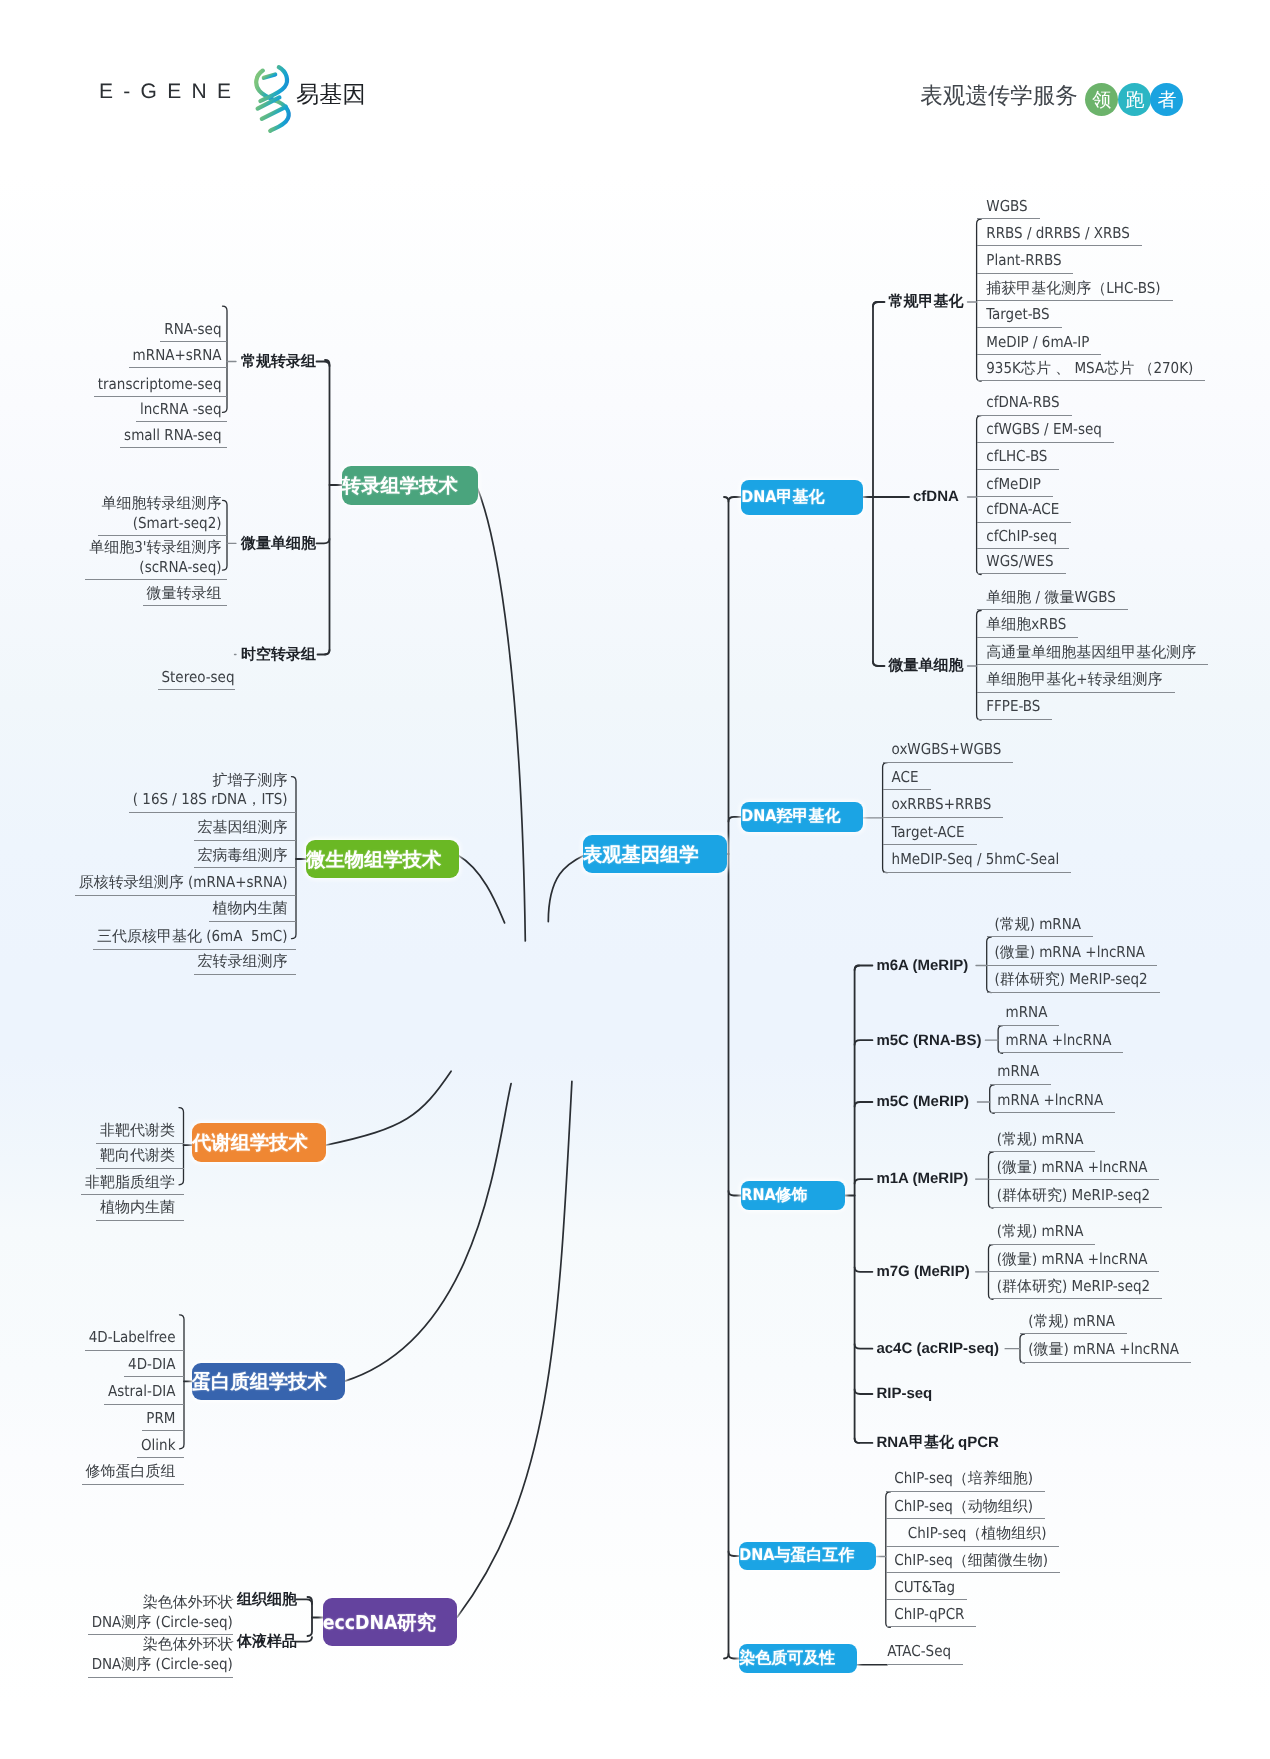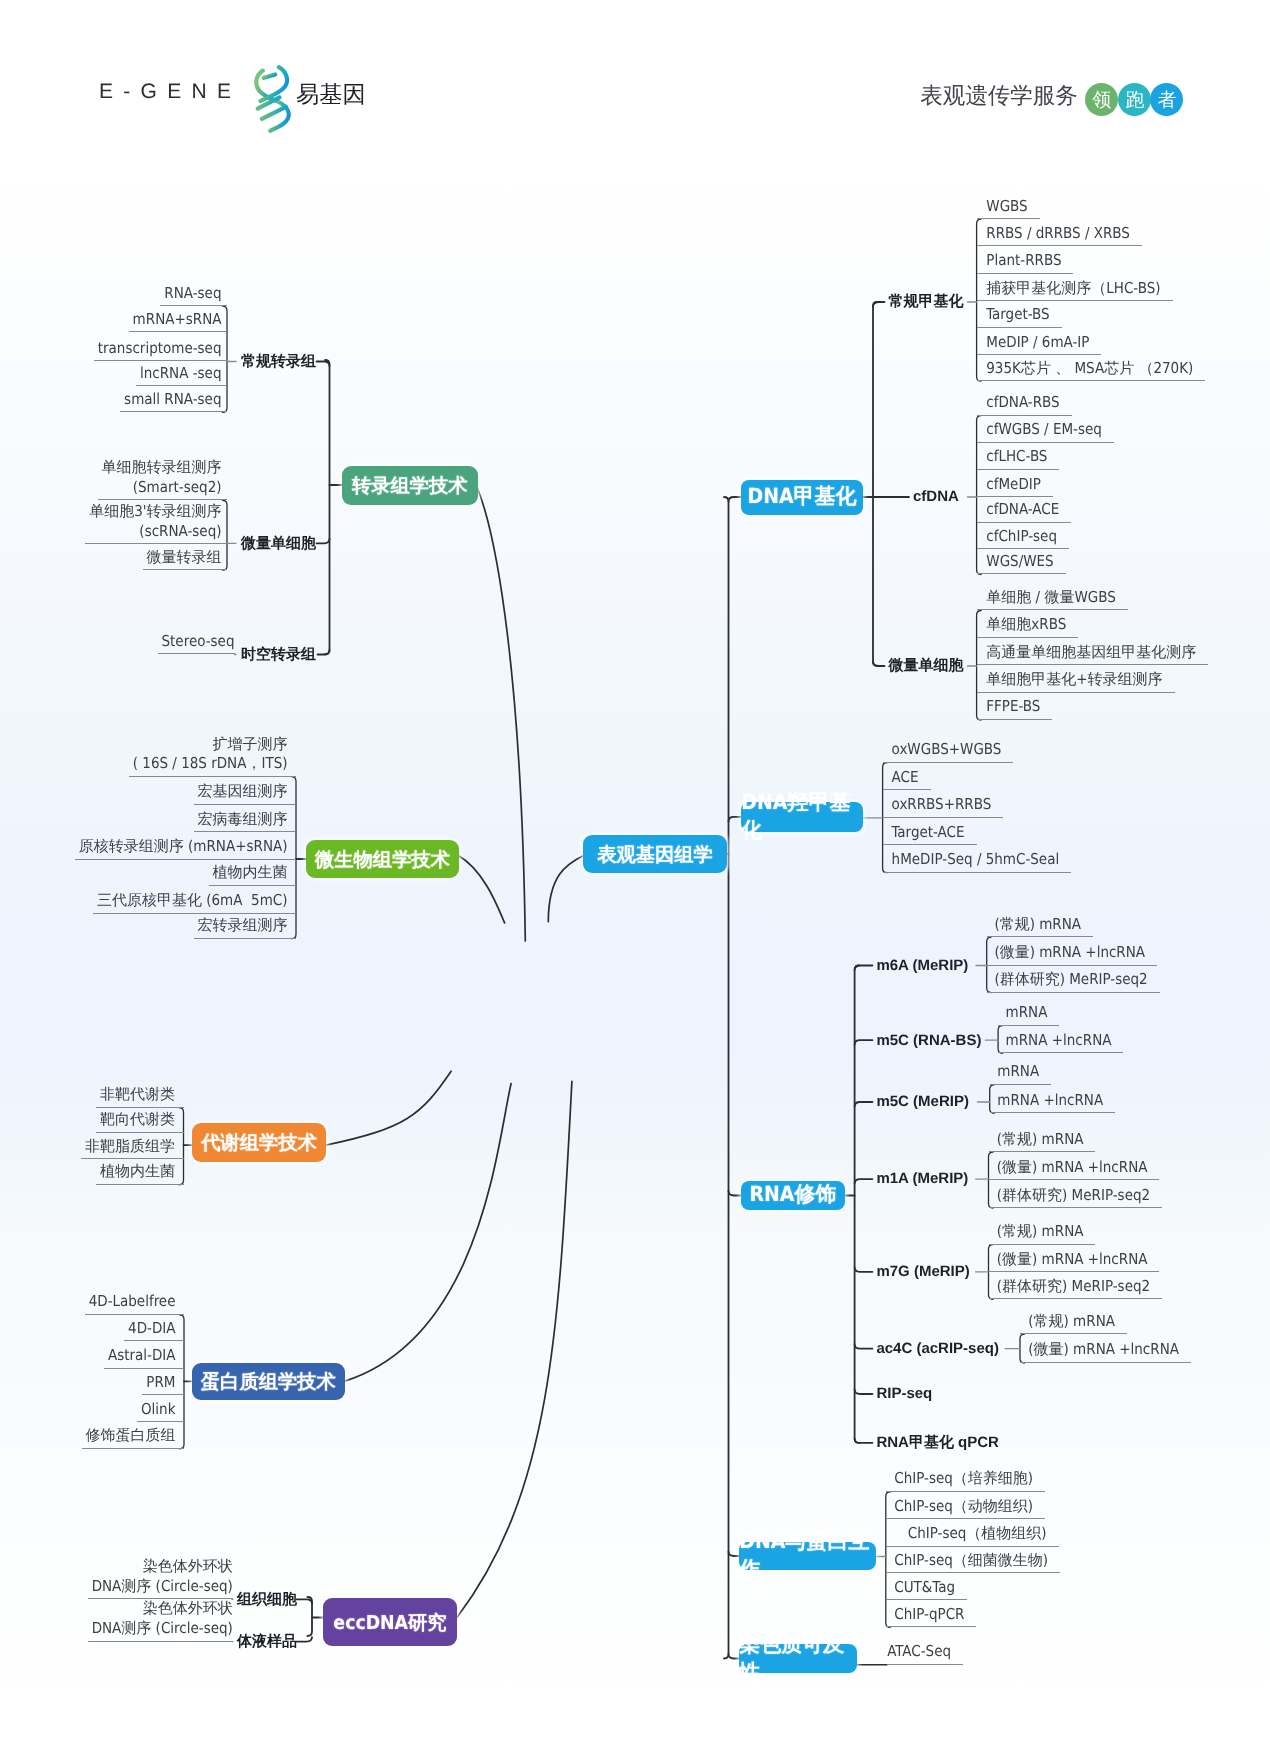--- a/index.html
+++ b/index.html
@@ -12,30 +12,30 @@
   will-change:transform;}
 #bgfill{position:absolute;left:0;top:0;right:0;bottom:0;
   background:linear-gradient(180deg,
     #ffffff 0%, #ffffff 10%, #fcfdfe 17%, #fafbfe 23%,
     #f6f9fd 31%, #f1f7fb 40%, #eef5fd 48%, #edf4fd 55%,
     #edf4fd 60%, #f1f7fc 66%, #f6fafc 70%, #f8fbfd 78%,
     #fbfcfe 83%, #fdfefe 90%, #ffffff 97%, #ffffff 100%);}
 #bg{position:absolute;left:0;top:0;width:1270px;height:1759px;}
 #bg path{shape-rendering:geometricPrecision;}
 .bnode{position:absolute;border-radius:9px;display:flex;align-items:center;
-  justify-content:center;color:#fff;font-weight:700;font-size:19.3px;
+  justify-content:flex-start;color:#fff;font-weight:700;font-size:19.3px;
   letter-spacing:0;box-shadow:0 0 4px 1.5px rgba(255,255,255,.75);}
 .bnode span{text-shadow:0 0 2px rgba(255,255,255,.45);}
-.snode{font-size:21px;border-radius:8px;letter-spacing:0;}
+.snode{font-size:16px;border-radius:8px;letter-spacing:0;}
 .glabel{position:absolute;font-weight:700;font-size:15px;color:#1d2127;
   white-space:nowrap;line-height:21.4px;font-stretch:normal;
   font-family:"Liberation Sans",sans-serif;}
 .leaf{position:absolute;font-size:15px;color:#3c4045;white-space:pre;
   line-height:19.6px;border-bottom:1.2px solid #858a90;padding-bottom:2px;}
-.leaf-r{text-align:right;padding-left:4px;}
+.leaf-r{text-align:right;padding-left:4px;margin-top:36px;}
 .leaf-l{text-align:left;padding-right:12px;}
 .centre{position:absolute;border-radius:50%;display:flex;align-items:center;
   justify-content:center;color:#fff;font-weight:700;font-size:34px;letter-spacing:0px;}
 .centre span{text-shadow:0 0 3px rgba(255,255,255,.5);}
 .hdr div{position:absolute;}
 .logo{font-family:"Liberation Sans",sans-serif;font-size:21px;color:#2b2f33;
   letter-spacing:10.3px;font-weight:400;}
 .helix{position:absolute;}
 .logocn{font-size:23.2px;color:#1d2024;letter-spacing:0;font-stretch:normal;}
 .tagline{font-size:22.5px;color:#41464c;letter-spacing:0;font-stretch:normal;}

